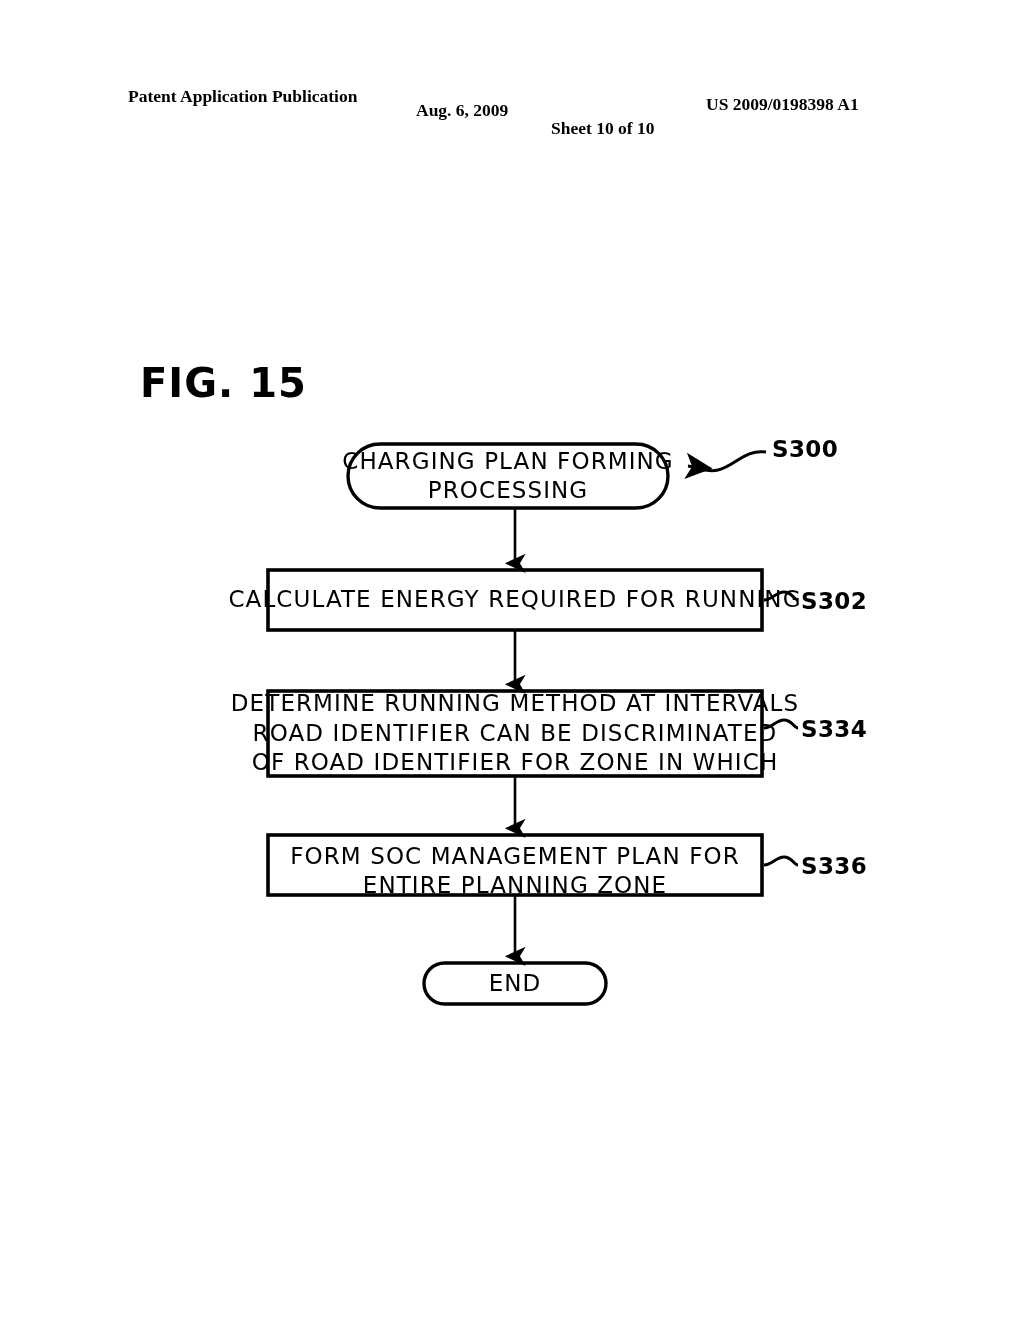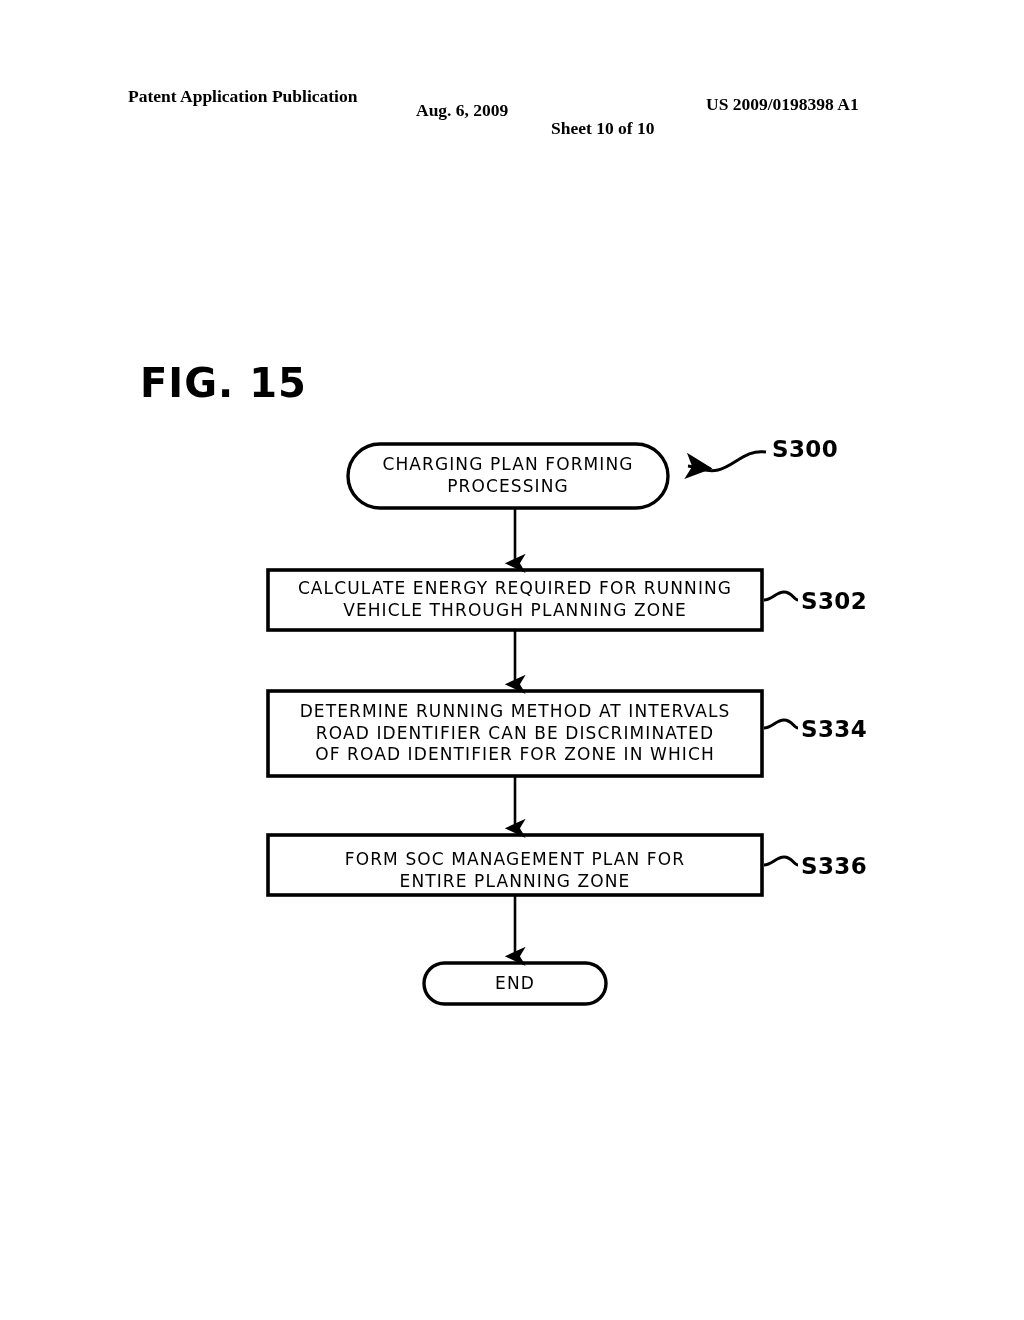--- a/index.html
+++ b/index.html
@@ -78,21 +78,21 @@
 
   
   .node-text {
     position: absolute;
     display: flex;
     flex-direction: column;
     align-items: center;
     justify-content: center;
     text-align: center;
     font-family: "DejaVu Sans", sans-serif;
-    font-size: 17px;
+    font-size: 23px;
     letter-spacing: 1.1px;
     line-height: 1.28;
     white-space: nowrap;
   }
   .node-text .line { display: block; }
 
   .terminal-start { left: 348px; top: 444px; width: 320px; height: 64px; }
   .proc-1 { left: 268px; top: 570px; width: 494px; height: 60px; }
   .proc-2 { left: 268px; top: 691px; width: 494px; height: 85px; }
   .proc-3 { left: 268px; top: 835px; width: 494px; height: 72px; }
@@ -162,21 +162,20 @@
   <path d="M764,865 C772,865 776,857 784,857 C792,857 794,865 798,865" fill="none" stroke="#000000" stroke-width="3"></path>
 </svg>
 
 <div class="node-text terminal-start">
   <span class="line">CHARGING PLAN FORMING</span>
   <span class="line">PROCESSING</span>
 </div>
 
 <div class="node-text proc-1">
   <span class="line">CALCULATE ENERGY REQUIRED FOR RUNNING</span>
-  <span class="line">VEHICLE THROUGH PLANNING ZONE</span>
 </div>
 
 <div class="node-text proc-2">
   <span class="line">DETERMINE RUNNING METHOD AT INTERVALS</span>
   <span class="line">ROAD IDENTIFIER CAN BE DISCRIMINATED</span>
   <span class="line">OF ROAD IDENTIFIER FOR ZONE IN WHICH</span>
 </div>
 
 <div class="node-text proc-3">
   <span class="line">FORM SOC MANAGEMENT PLAN FOR</span>

